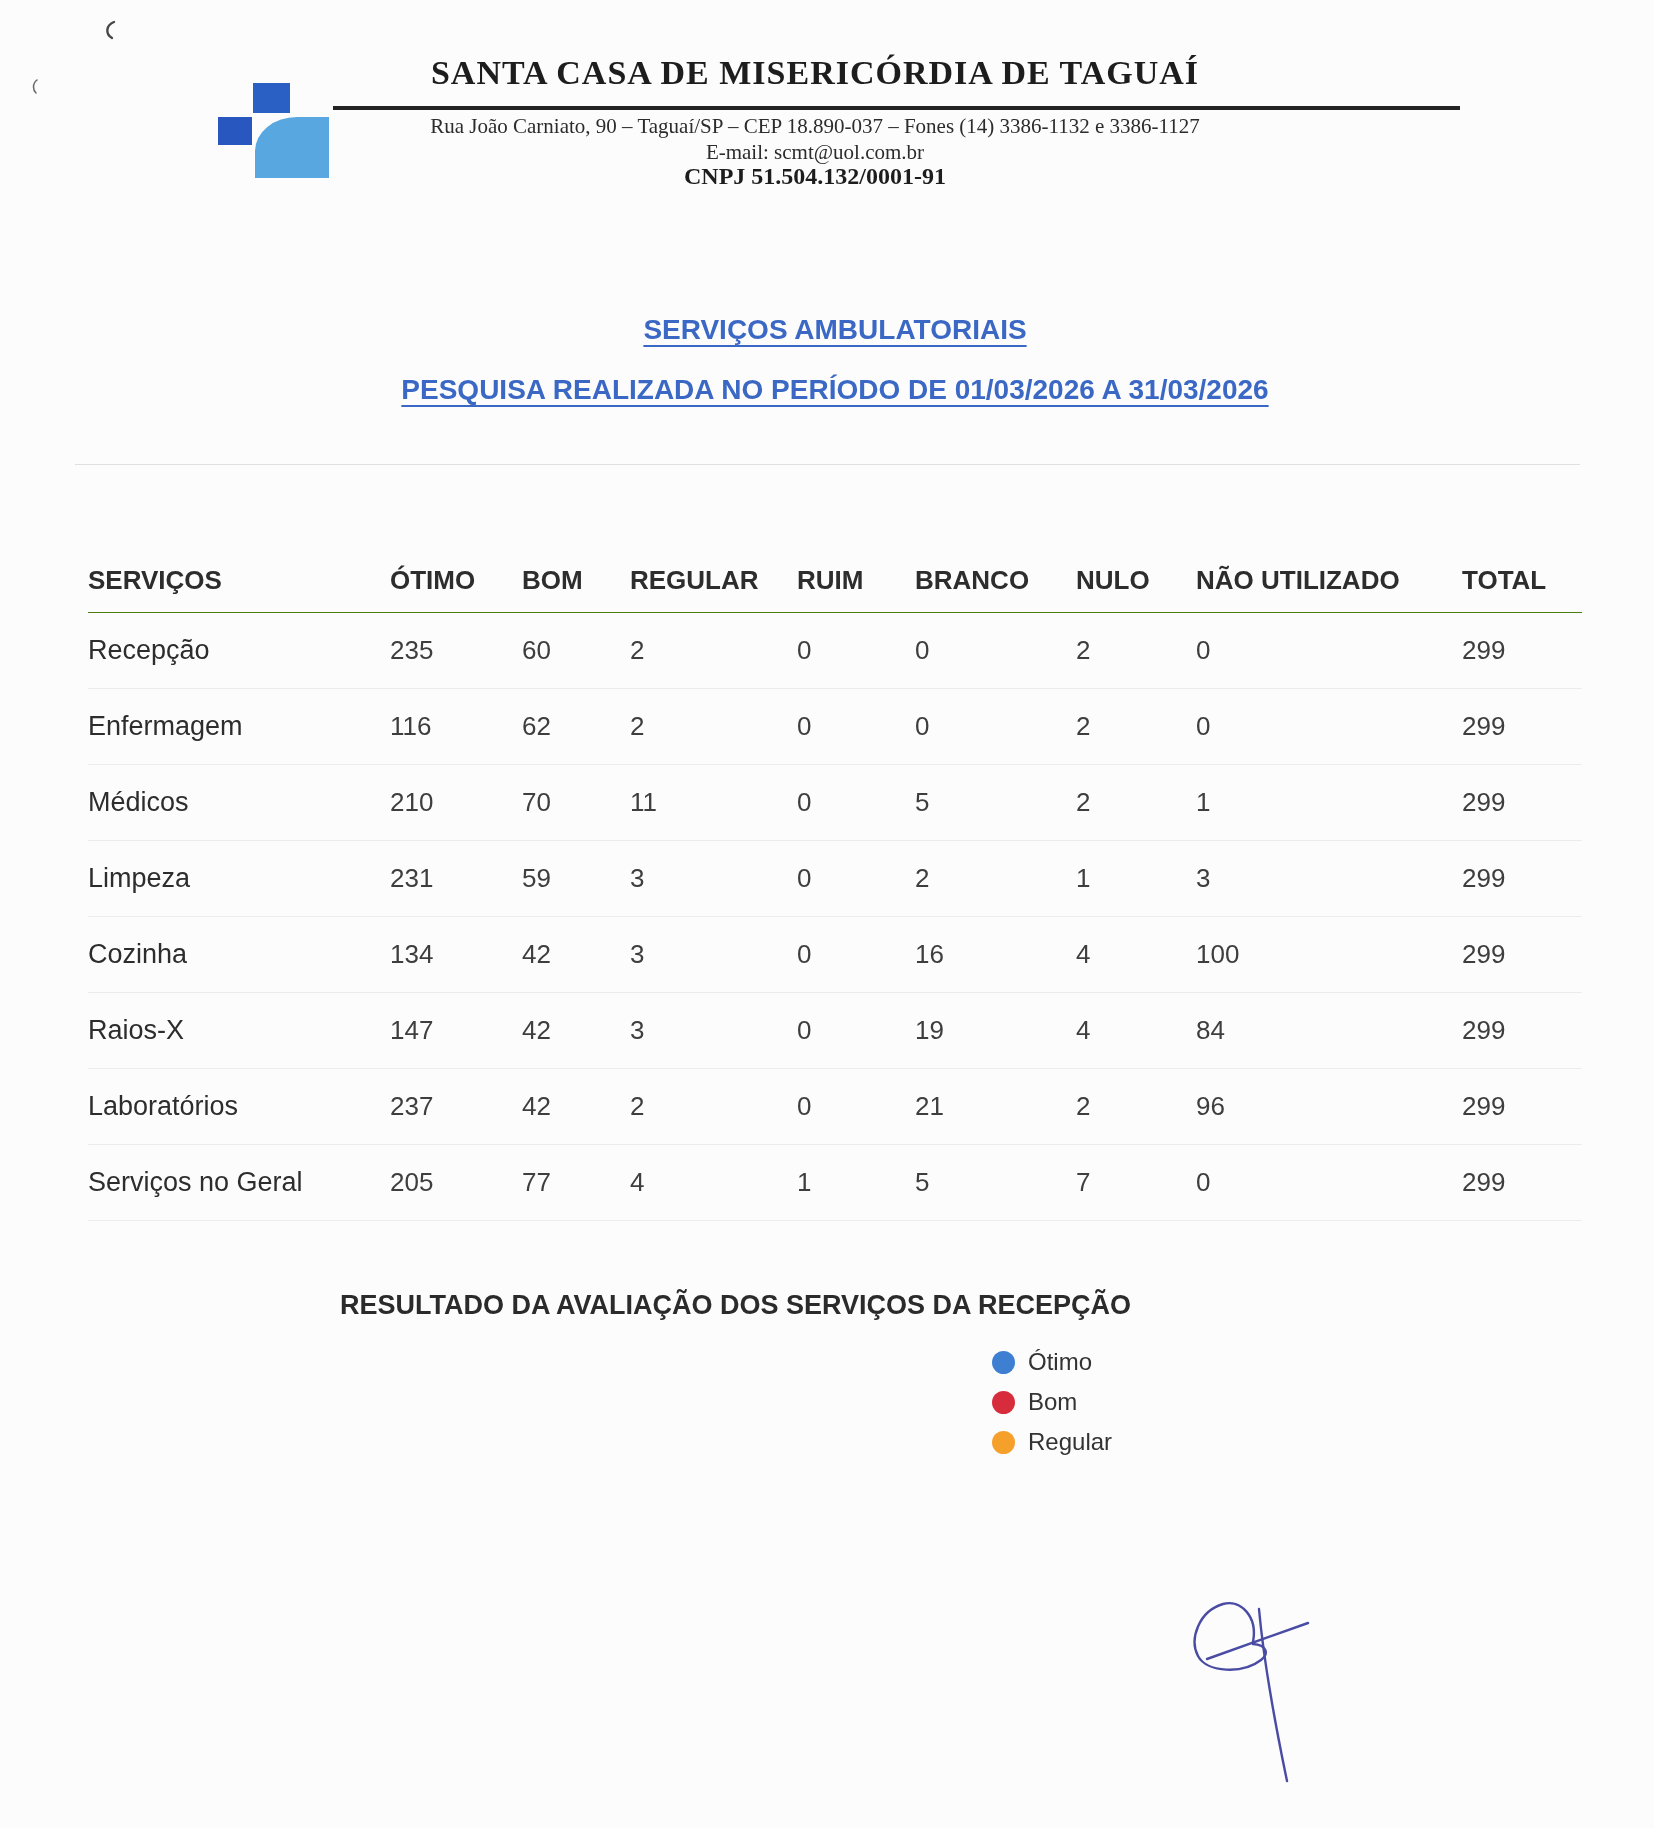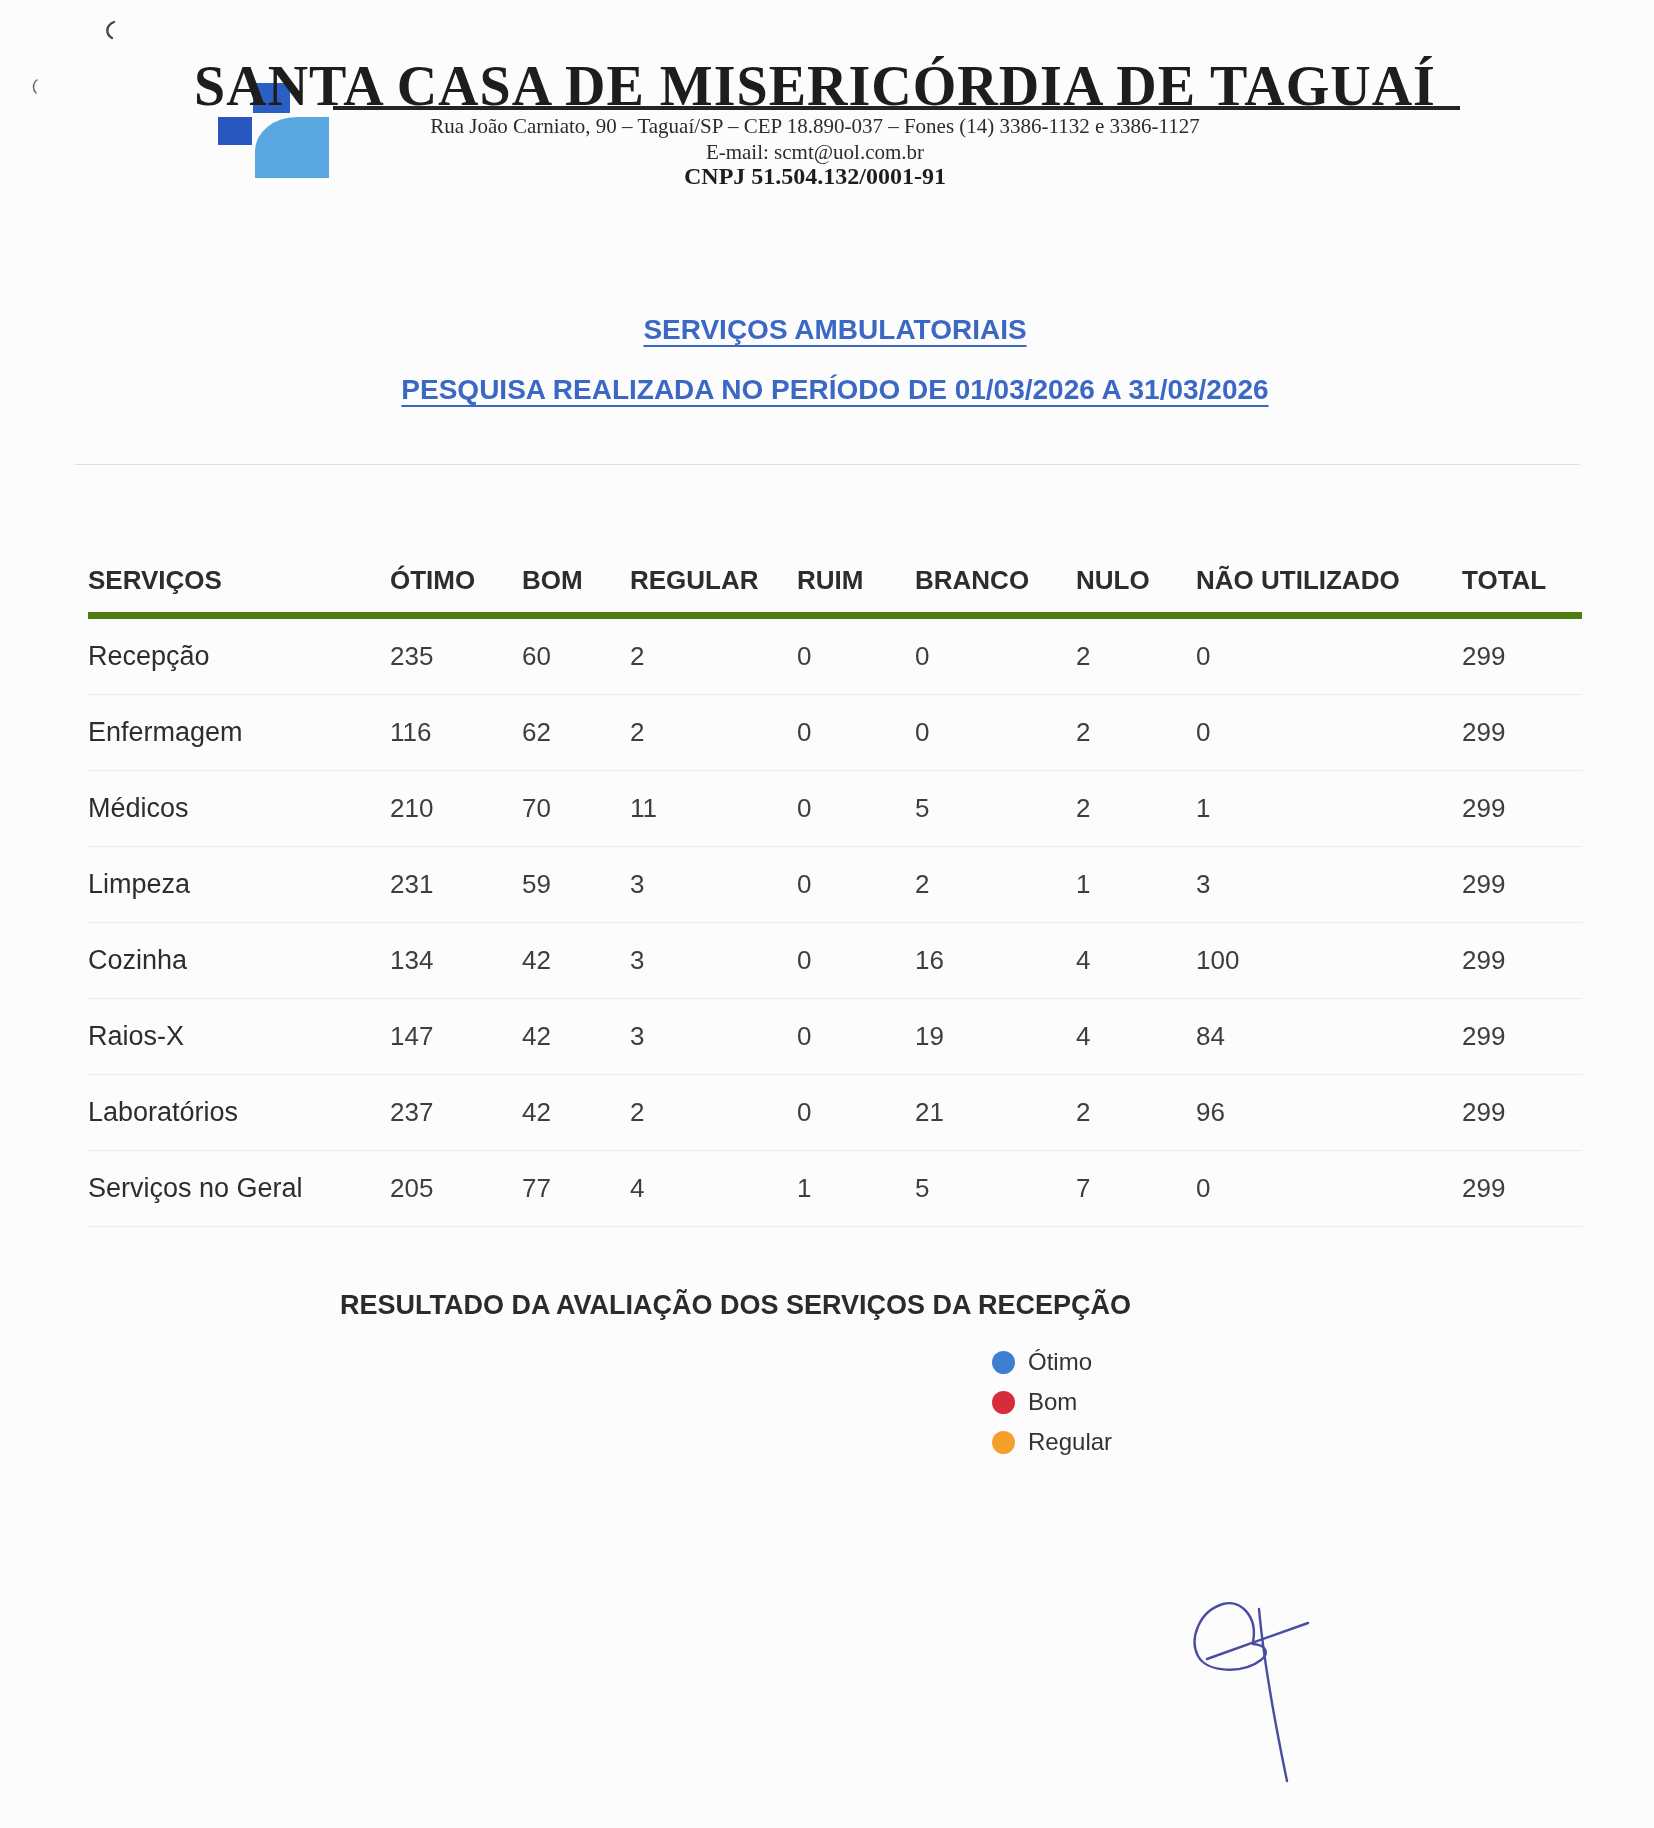--- a/index.html
+++ b/index.html
@@ -3,21 +3,21 @@
 <meta charset="utf-8">
 <style>
   html,body{margin:0;padding:0;background:#e9e9e9;}
   .page{
     position:relative;width:1654px;height:1828px;background:#fcfcfc;
     overflow:hidden;font-family:"Liberation Sans",sans-serif;
   }
   
   .org-title{
     position:absolute;top:54px;left:815px;transform:translateX(-50%);
-    font-family:"Liberation Serif",serif;font-weight:700;font-size:56px;
+    font-family:"Liberation Serif",serif;font-weight:700;font-size:34px;
     letter-spacing:1px;color:#1d1d1d;white-space:nowrap;
   }
   .org-rule{position:absolute;top:106px;left:333px;width:1127px;height:4px;background:#242424;}
   .org-address{
     position:absolute;top:114px;left:815px;transform:translateX(-50%);
     font-family:"Liberation Serif",serif;font-size:21px;color:#2c2c2c;white-space:nowrap;
   }
   .org-email{
     position:absolute;top:140px;left:815px;transform:translateX(-50%);
     font-family:"Liberation Serif",serif;font-size:21px;color:#2c2c2c;white-space:nowrap;
@@ -42,21 +42,21 @@
   }
   
   .pre-table-rule{position:absolute;top:464px;left:75px;width:1505px;height:1px;background:#e0e0e0;}
   
   .svc-table{position:absolute;left:88px;top:548px;width:1494px;}
   .t-row{
     display:grid;
     grid-template-columns:302px 132px 108px 167px 118px 161px 120px 266px 120px;
     align-items:center;border-bottom:1px solid #ececec;
   }
-  .t-row.head{height:64px;border-bottom:7px solid #4d7c0f;}
+  .t-row.head{height:64px;border-bottom:1px solid #4d7c0f;}
   .t-row.body{height:75px;}
   .t-cell{white-space:nowrap;}
   .t-head-cell{font-size:26px;font-weight:700;color:#2d2d2d;}
   .t-svc-cell{font-size:27px;font-weight:400;color:#2d2d2d;}
   .t-num-cell{font-size:26px;font-weight:400;color:#3e3e3e;}
   
   .chart-title{
     position:absolute;left:340px;top:1290px;font-size:27px;font-weight:700;color:#2b2b2b;white-space:nowrap;
   }
   .legend{position:absolute;left:992px;top:1342px;}

